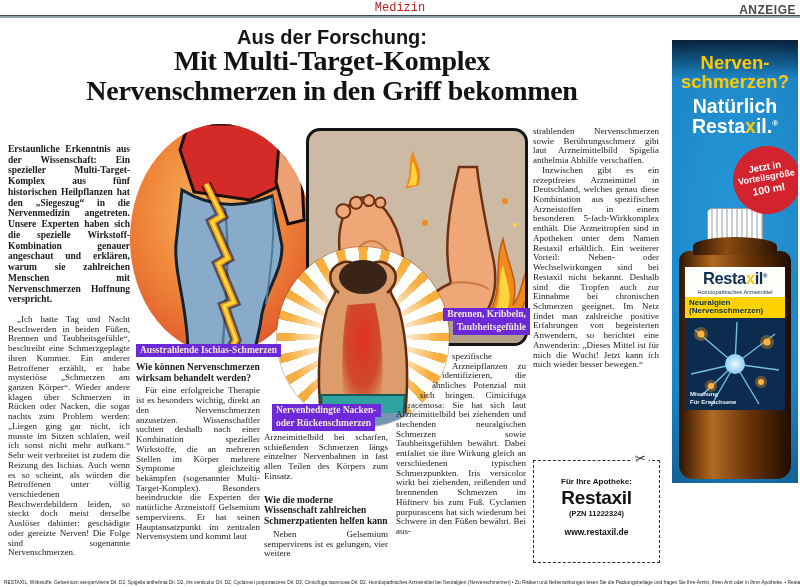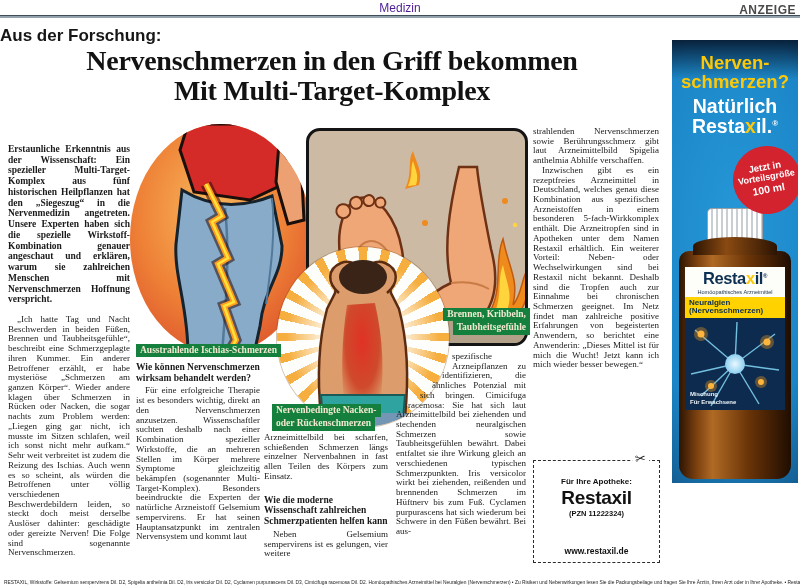--- a/index.html
+++ b/index.html
@@ -1,28 +1,28 @@
 <!DOCTYPE html>
 <html lang="de"><head>
 <meta charset="utf-8">
 <style>
   html,body{margin:0;padding:0;background:#e9e9e9;}
   .page{position:relative;width:800px;height:587px;background:#ffffff;overflow:hidden;
         font-family:"Liberation Serif",serif;color:#1a1a1a;margin:0 auto;}
   
   .topbar{position:absolute;top:0;left:0;width:800px;height:15px;}
   .section-label{position:absolute;top:1px;left:0;width:800px;text-align:center;
-        font-family:Liberation Sans, sans-serif;font-size:12px;color:#4c1d95;}
+        font-family:Liberation Mono, monospace;font-size:12px;color:#b91c1c;}
   .anzeige{position:absolute;top:3px;right:4px;font-family:"Liberation Sans",sans-serif;
         font-size:12px;font-weight:bold;color:#4a4a4a;letter-spacing:.5px;}
   .rule{position:absolute;top:15px;left:0;width:800px;height:3px;
         background:linear-gradient(180deg,#3e4d58 0 34%,#93a3ad 34% 100%);}
   
-  .kicker{position:absolute;top:26px;left:0;width:664px;
-        font-family:"Liberation Sans",sans-serif;font-weight:bold;font-size:17px;color:#161616;}
+  .kicker{position:absolute;top:26px;left:0;width:664px;text-align:center;
+        font-family:"Liberation Sans",sans-serif;font-weight:bold;font-size:20px;color:#161616;}
   .headline{position:absolute;top:46px;left:0;width:664px;text-align:center;
         font-weight:bold;font-size:28px;line-height:1.07;color:#121212;letter-spacing:-.3px;}
   
   .col{position:absolute;font-size:9px;line-height:1.08;text-align:justify;hyphens:auto;}
   .intro{font-weight:bold;font-size:9.5px;line-height:1.13;word-spacing:.6px;margin:0;}
   .para{margin:0;text-indent:9px;}
   .para.first{text-indent:0;margin-top:10px;}
   .para.noindent{text-indent:0;}
   .h3{font-weight:bold;font-size:9.5px;line-height:1.13;margin:13px 0 3px;text-align:left;}
   .h3.tight{margin-top:0;}
@@ -31,31 +31,31 @@
   .img-ellipse{position:absolute;left:130px;top:124px;width:182px;height:230px;border-radius:50%;
         overflow:hidden;}
   .img-feet{position:absolute;left:306px;top:128px;width:216px;height:212px;background:#cdbaa5;
         border:3px solid #141414;border-radius:14px;overflow:hidden;}
   .img-neck{position:absolute;left:277px;top:247px;width:172px;height:180px;border-radius:50%;overflow:hidden;
         background:radial-gradient(circle at 50% 50%,#ffffff 0 26%,rgba(255,255,255,0) 62%),
         repeating-conic-gradient(from 3deg,#fdfdfa 0deg 9deg,#f6ae3e 9deg 15deg);
         box-shadow:0 0 0 1px rgba(120,70,20,.35);}
   .cap{position:absolute;z-index:6;font-weight:bold;font-size:9.5px;line-height:1.3;color:#f3e9d2;
         font-family:"Liberation Serif",serif;}
-  .cap span{background:#15803d;padding:0 4px 1px 4px;display:inline-block;white-space:nowrap;}
+  .cap span{background:#6d28d9;padding:0 4px 1px 4px;display:inline-block;white-space:nowrap;}
   .cap.right{text-align:right;}
   
   .coupon{position:absolute;left:533px;top:460px;width:125px;height:101px;border:1.5px dashed #2b2b2b;
         text-align:center;font-family:"Liberation Sans",sans-serif;color:#111;}
   .coupon .scissors{position:absolute;top:-10px;right:10px;font-size:13px;background:#fff;padding:0 3px;
         transform:rotate(-6deg);color:#222;}
   .coupon .c1{font-size:8px;font-weight:bold;margin-top:16px;}
   .coupon .c2{font-size:19px;font-weight:bold;letter-spacing:-.3px;margin-top:1px;}
   .coupon .c3{font-size:7.5px;font-weight:bold;}
-  .coupon .c4{font-size:8.5px;font-weight:bold;margin-top:28px;}
+  .coupon .c4{font-size:8.5px;font-weight:bold;margin-top:9px;}
   
   .ad{position:absolute;left:672px;top:40px;width:126px;height:443px;overflow:hidden;
         font-family:"Liberation Sans",sans-serif;
         background:linear-gradient(180deg,rgba(7,28,52,.95) 0%,rgba(7,28,52,0) 9%),
                    radial-gradient(130% 85% at 50% 42%,#2697d8 0%,#1b86c7 55%,#0d3a63 100%);}
   .ad-head{margin-top:13px;text-align:center;font-weight:bold;font-size:18.5px;line-height:1.05;color:#fdc807;}
   .ad-sub{margin-top:4px;text-align:center;font-weight:bold;font-size:19.5px;line-height:1.03;color:#ffffff;}
   .yx{color:#fdc807;}
   .reg{font-size:8px;vertical-align:super;}
   .badge{position:absolute;top:106px;right:-3px;width:68px;height:68px;border-radius:50%;background:#d2232e;
@@ -92,22 +92,22 @@
 <div class="page">
 
   <div class="topbar">
     <div class="section-label">Medizin</div>
     <div class="anzeige">ANZEIGE</div>
   </div>
   <div class="rule"></div>
 
   <div class="kicker">Aus der Forschung:</div>
   <div class="headline">
+    <div>Mit Multi-Target-Komplex</div>
     <div>Nervenschmerzen in den Griff bekommen</div>
-    <div>Mit Multi-Target-Komplex</div>
   </div>
 
   <div class="img-ellipse">
     <svg width="182" height="230" viewBox="0 0 182 230">
       <defs>
         <radialGradient id="g1" cx="45%" cy="38%" r="75%">
           <stop offset="0%" stop-color="#f8b85c"></stop>
             <stop offset="55%" stop-color="#ee8036"></stop>
             <stop offset="100%" stop-color="#d8492a"></stop>
         </radialGradient>

